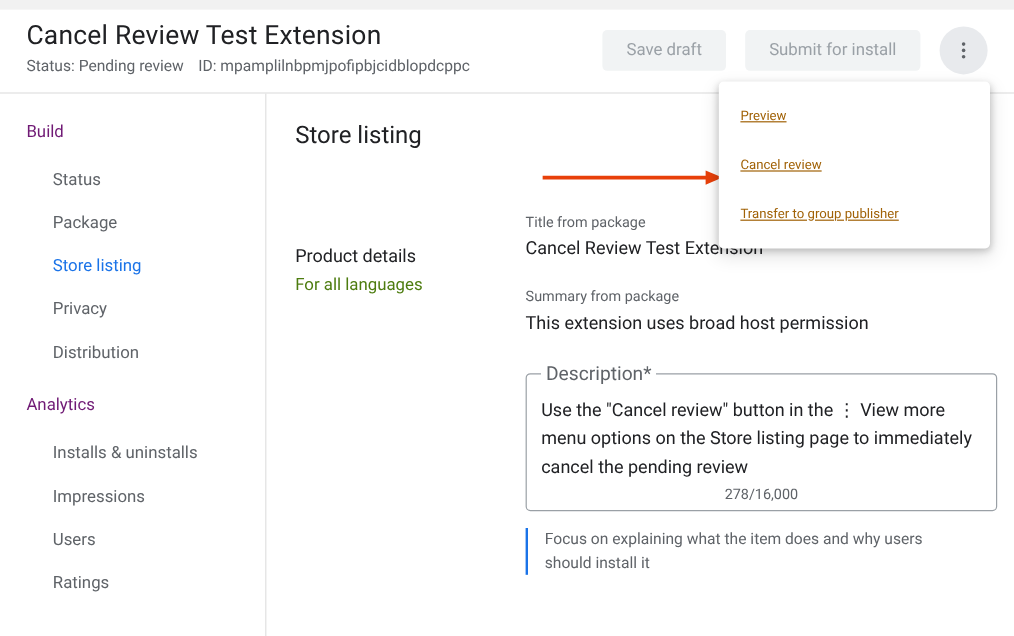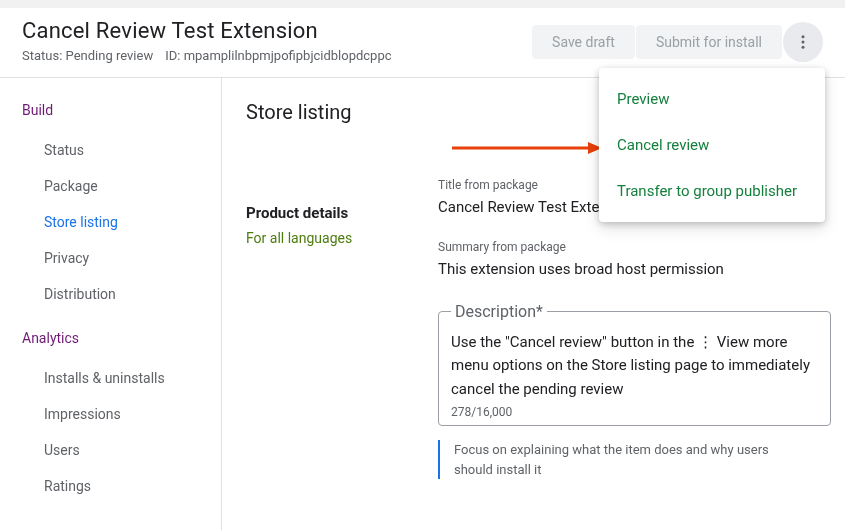--- a/index.html
+++ b/index.html
@@ -15,21 +15,21 @@
   .top-strip { height: 8px; background: #f1f1f1; width: 100%; }
   .header {
     display: flex;
     align-items: flex-start;
     padding: 10px 22px 14px 22px;
     border-bottom: 1px solid #e0e0e0;
   }
   .header-left { flex: 1; }
   .page-title { font-size: 22px; font-weight: 400; color: #202124; letter-spacing: 0.2px; }
   .subtitle-row { margin-top: 5px; font-size: 13px; color: #5f6368; display: flex; gap: 12px; }
-  .header-actions { display: flex; align-items: center; gap: 1px; padding-top: 4px; }
+  .header-actions { display: flex; align-items: center; gap: 16px; padding-top: 4px; }
   .btn {
     font-size: 14px;
     padding: 9px 20px;
     border-radius: 4px;
     border: none;
     background: #f1f3f4;
     color: #9aa0a6;
     cursor: not-allowed;
     font-family: inherit;
   }
@@ -52,21 +52,21 @@
   .nav-item {
     font-size: 14px;
     color: #5f6368;
     padding: 10px 0 10px 22px;
     cursor: pointer;
   }
   .nav-item.active { color: #1a73e8; }
   .main { flex: 1; display: flex; padding: 22px 14px 0 24px; }
   .col-left { width: 192px; }
   .section-heading { font-size: 20px; font-weight: 400; color: #202124; margin-bottom: 80px; }
-  .sub-heading { font-size: 15px; font-weight: 700; color: #202124; margin-bottom: 8px; }
+  .sub-heading { font-size: 15px; font-weight: 400; color: #202124; margin-bottom: 8px; }
   .sub-caption { font-size: 14px; color: #4d7c0f; }
   .col-right { flex: 1; padding-top: 78px; }
   .field-block { margin-bottom: 24px; }
   .field-label { font-size: 12px; color: #5f6368; margin-bottom: 6px; }
   .field-value { font-size: 15px; color: #202124; }
   .desc-fieldset {
     border: 1px solid #9aa0a6;
     border-radius: 4px;
     padding: 10px 12px 6px 12px;
     position: relative;
@@ -80,21 +80,21 @@
     font-size: 15px;
     color: #202124;
     line-height: 1.55;
     border: none;
     outline: none;
     width: 100%;
     resize: none;
     font-family: inherit;
     min-height: 70px;
   }
-  .char-count { text-align: left; font-size: 12px; color: #5f6368; margin-top: 4px; }
+  .char-count { text-align: center; font-size: 12px; color: #5f6368; margin-top: 4px; }
   .hint {
     border-left: 2px solid #1a73e8;
     padding: 0 0 0 14px;
     margin-top: 14px;
     font-size: 13px;
     color: #5f6368;
     line-height: 1.5;
     max-width: 360px;
   }
   .menu {
@@ -102,24 +102,25 @@
     top: 68px;
     right: 20px;
     width: 226px;
     background: #fff;
     border-radius: 4px;
     box-shadow: 0 2px 6px rgba(0,0,0,0.2), 0 6px 16px rgba(0,0,0,0.12);
     padding: 8px 0;
     z-index: 10;
   }
   .menu-item {
-    font-size: 15px;
-    color: #15803d;
+    font-size: 11px;
+    color: #a16207;
     padding: 14px 18px;
     cursor: pointer;
+    text-decoration: underline;
   }
   .arrow {
     position: absolute;
     top: 140px;
     left: 452px;
     width: 150px;
     height: 16px;
     z-index: 5;
     pointer-events: none;
   }

